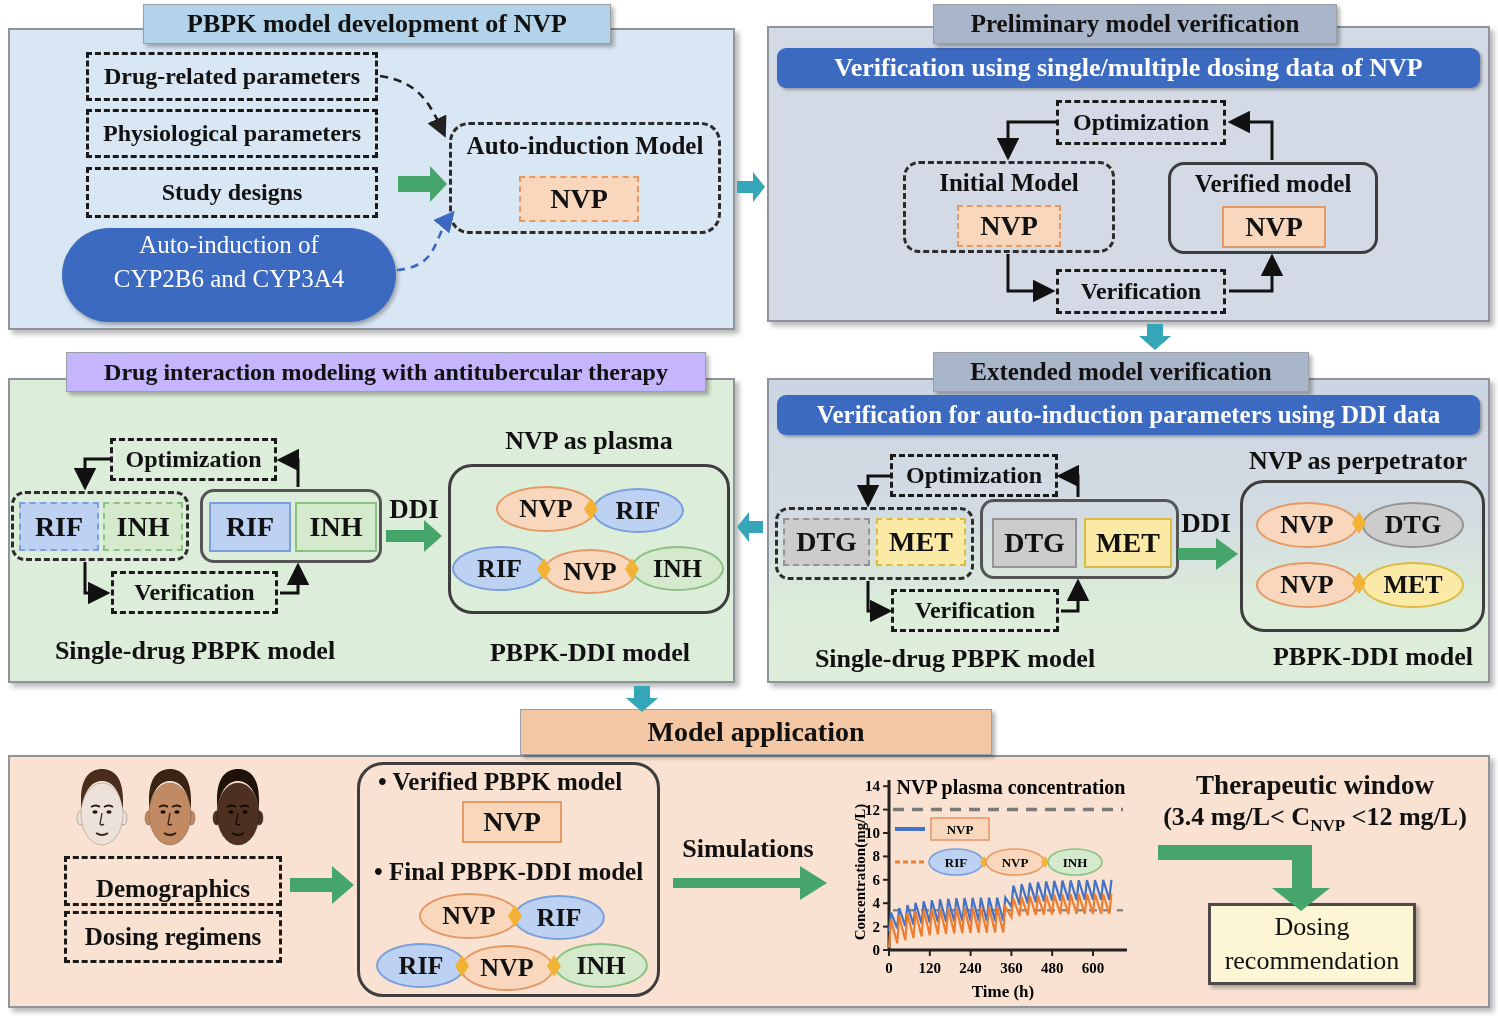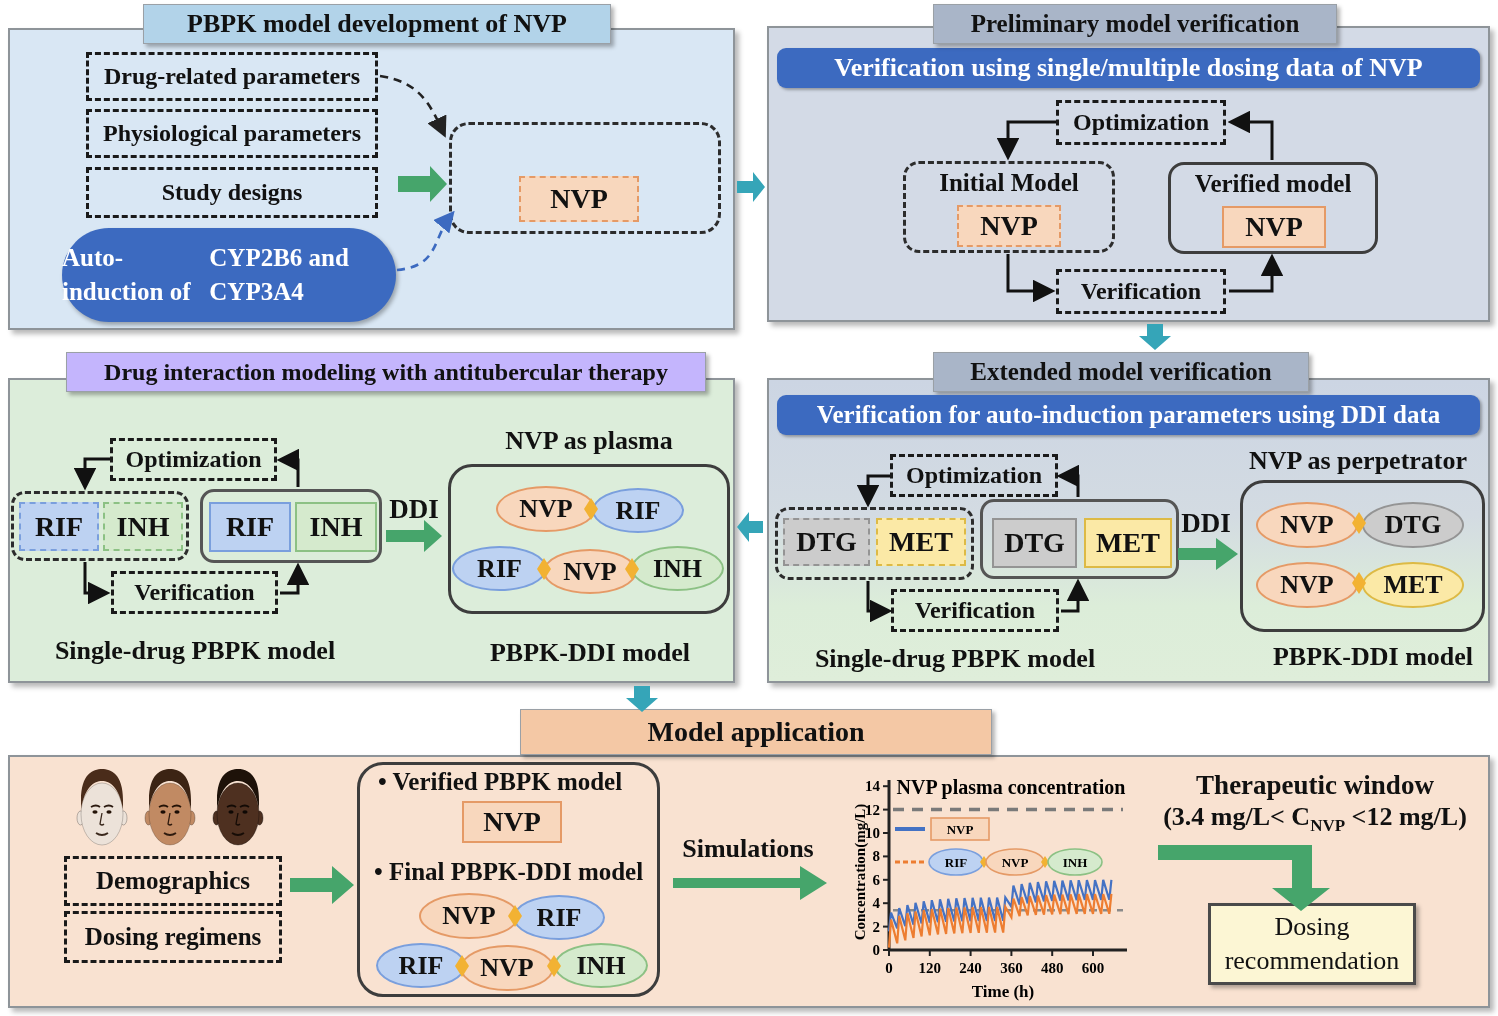--- a/index.html
+++ b/index.html
@@ -26,22 +26,22 @@
   .lbl{font-weight:700;text-align:center;}
   .drug{display:flex;align-items:center;justify-content:center;font-weight:700;font-size:28px;}
   .box{border-width:2.5px;border-style:solid;}
   .boxdash{border-width:2.5px;border-style:dashed;}
   .ell{border-radius:50%;border-width:2.5px;border-style:solid;font-size:26px;}
   .c-nvp{background:#f8d7bd;border-color:#e59a66;}
   .c-rif{background:#bdd2f2;border-color:#7a9fdd;}
   .c-inh{background:#d5eacd;border-color:#8cc184;}
   .c-dtg{background:#cccccc;border-color:#949494;}
   .c-met{background:#fbe9a6;border-color:#ddba45;}
-  .bluepill{background:#3c6ac0;color:#fff;border-radius:48px;display:flex;
-            align-items:center;justify-content:flex-end;font-weight:700;font-size:25px;line-height:1.35;
+  .bluepill{background:#3c6ac0;color:#fff;border-radius:48px;display:flex;flex-direction:column;
+            align-items:center;justify-content:flex-start;font-weight:400;font-size:25px;line-height:1.35;
             box-shadow:2px 3px 4px rgba(0,0,0,.3);}
   .diamond{background:#f2b233;clip-path:polygon(50% 0,100% 50%,50% 100%,0 50%);}
   .dosingbox{background:#fcf6d4;border:3px solid #4a4a4a;display:flex;flex-direction:column;
              align-items:center;justify-content:center;font-weight:400;font-size:26px;line-height:1.3;
              box-shadow:3px 3px 4px rgba(0,0,0,.3);}
   .tick{font-size:15px;font-weight:700;font-family:"Liberation Serif",serif;}
   .leg-text{font-size:13px;font-weight:700;}
   .sub{font-size:17px;vertical-align:-6px;font-weight:700;}
   svg text{font-family:"Liberation Serif","DejaVu Serif",serif;}
 </style>
@@ -61,20 +61,23 @@
     <span>Physiological parameters</span>
   </div>
   <div class="abs dashbox" style="left:86px;top:167px;width:292px;height:51px;">
     <span>Study designs</span>
   </div>
   <div class="abs bluepill" style="left:62px;top:228px;width:334px;height:94px;">
     <span>Auto-induction of</span>
     <span>CYP2B6 and CYP3A4</span>
   </div>
   <div class="abs dashround" style="left:449px;top:122px;width:272px;height:112px;border-radius:20px;"></div>
+  <div class="abs lbl" style="left:455px;top:132px;width:260px;font-size:25px;">
+    <span>Auto-induction Model</span>
+  </div>
   <div class="abs drug boxdash c-nvp" style="left:519px;top:176px;width:120px;height:46px;">
     <span>NVP</span>
   </div>
 
   <div class="abs panel p2" style="left:767px;top:26px;width:723px;height:296px;"></div>
   <div class="abs banner" style="left:777px;top:48px;width:703px;height:40px;">
     <span>Verification using single/multiple dosing data of NVP</span>
   </div>
   <div class="abs titlebar t24" style="left:933px;top:4px;width:404px;height:40px;">
     <span>Preliminary model verification</span>
@@ -245,21 +248,21 @@
       <ellipse cx="30" cy="48" rx="21" ry="31" stroke="rgba(0,0,0,.3)" fill="#4e3020"></ellipse>
       <path d="M9,34 C9,8 21,3 30,3 C39,3 51,8 51,34 L51,43 C47,21 38,15 30,15 C22,15 13,21 9,43 Z" fill="#1e1209"></path>
       <path d="M19,41 q5,-3 9,0 M32,41 q5,-3 9,0" stroke="#120a05" stroke-width="1.8" fill="none"></path>
       <ellipse cx="23" cy="46" rx="2.6" ry="1.7" fill="#0e0804"></ellipse>
       <ellipse cx="37" cy="46" rx="2.6" ry="1.7" fill="#0e0804"></ellipse>
       <path d="M30,47 L28,58 q2,2 4,0" stroke="#160c06" stroke-width="1.3" fill="none"></path>
       <path d="M24,67 q6,4 12,0" stroke="#160c06" stroke-width="1.8" fill="none"></path>
     </svg>
   </div>
 
-  <div class="abs dashbox" style="left:64px;top:856px;width:218px;height:50px;font-size:25px;">
+  <div class="abs dashbox" style="left:64px;top:856px;width:218px;height:50px;font-size:25px;align-items:flex-end;">
     <span>Demographics</span>
   </div>
   <div class="abs dashbox" style="left:64px;top:911px;width:218px;height:52px;font-size:25px;">
     <span>Dosing regimens</span>
   </div>
 
   <div class="abs solidround" style="left:357px;top:762px;width:303px;height:235px;border-radius:26px;"></div>
   <div class="abs lbl" style="left:372px;top:768px;width:280px;font-size:25px;text-align:left;padding-left:6px;">
     <span>• Verified PBPK model</span>
   </div>

